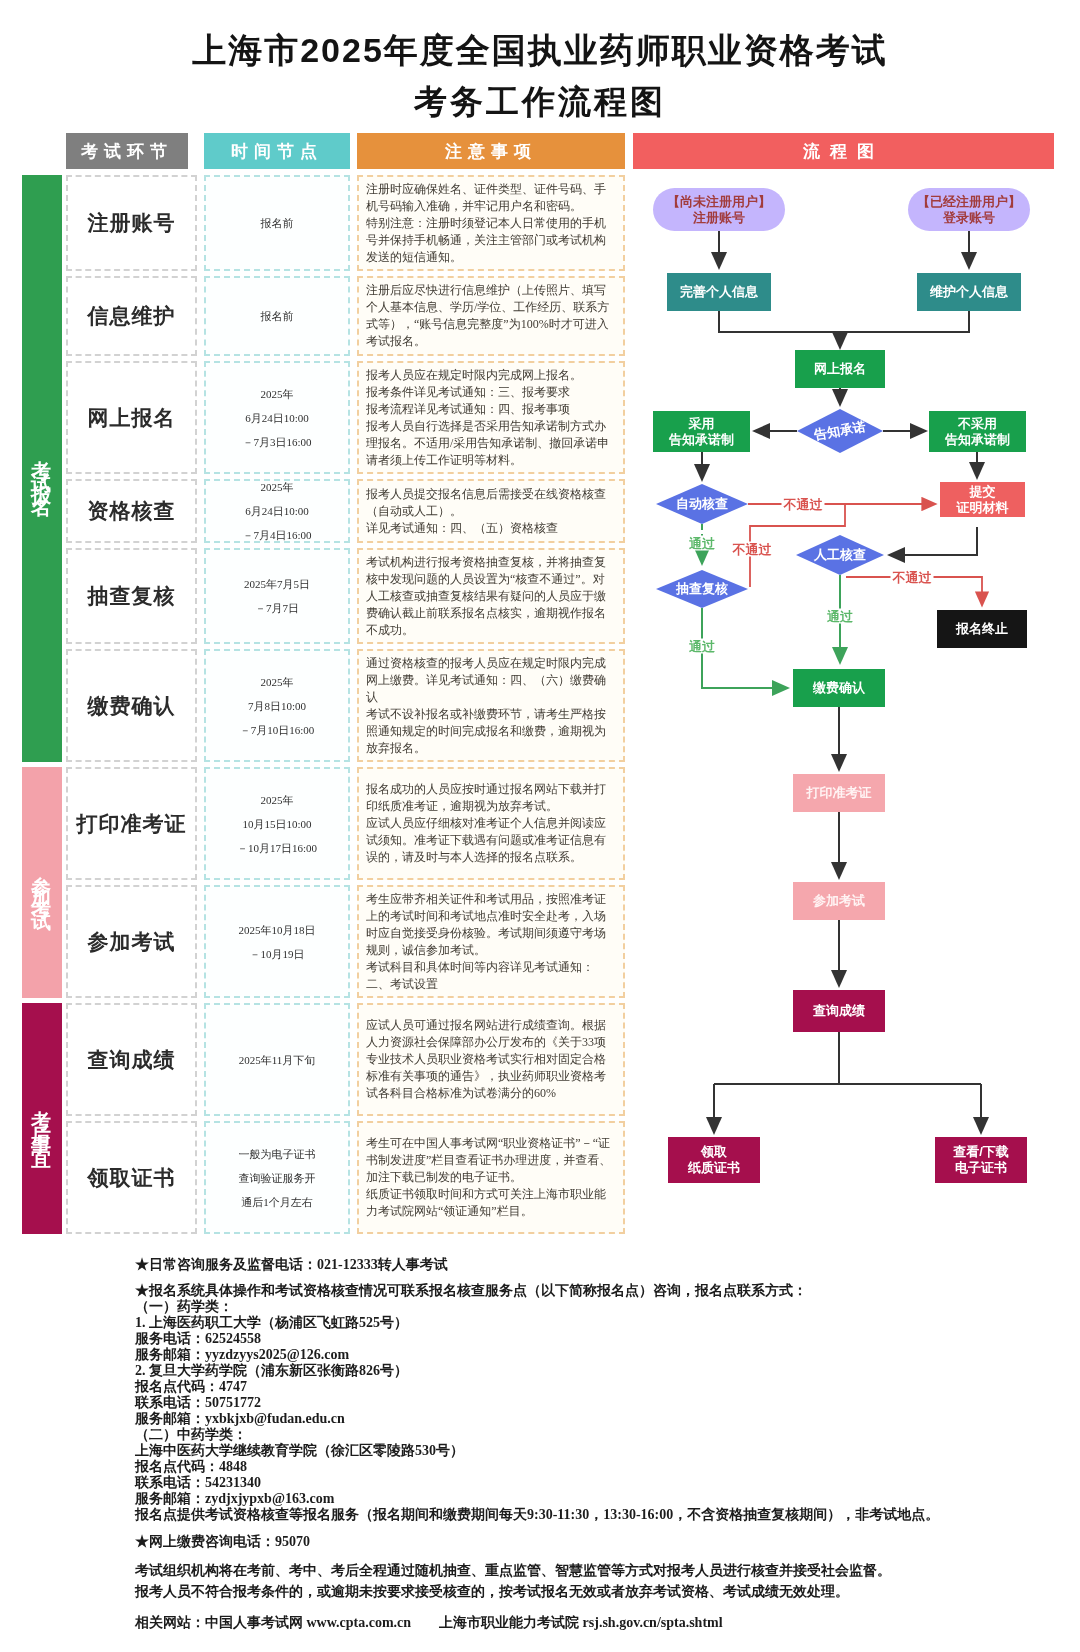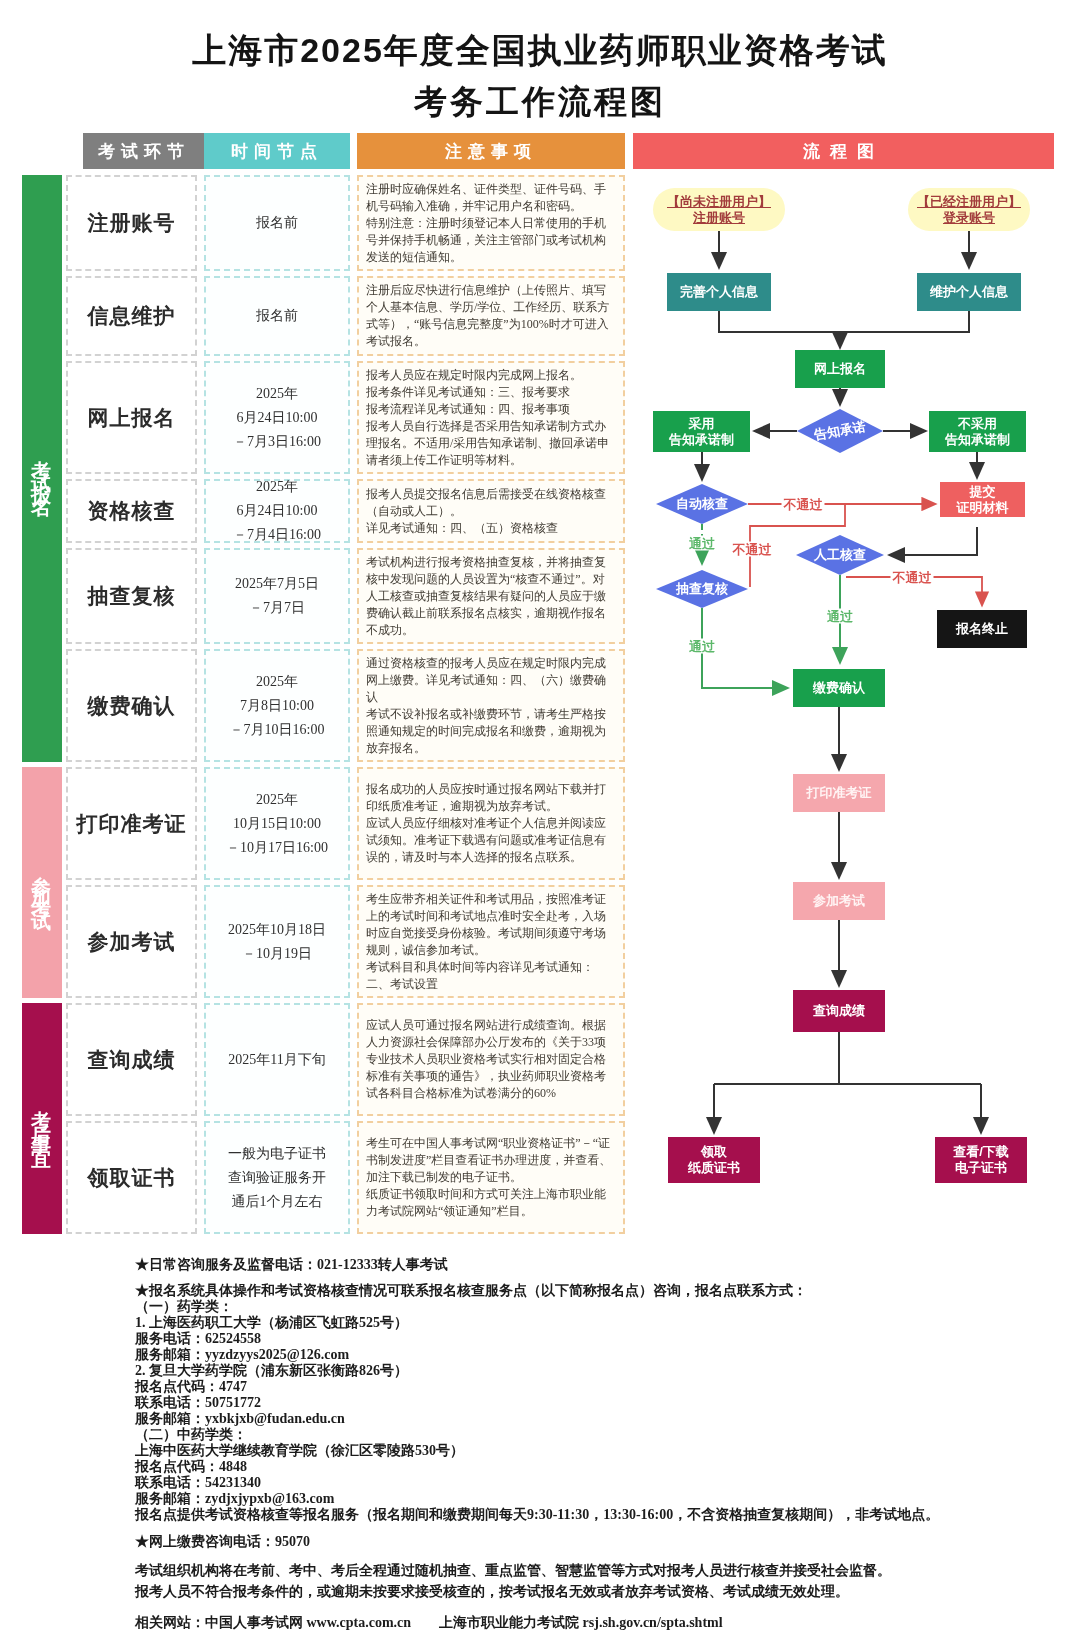--- a/index.html
+++ b/index.html
@@ -6,48 +6,48 @@
   #page{position:relative;width:1080px;height:1652px;background:#ffffff;overflow:hidden;
         font-family:"Liberation Sans",sans-serif;}
   
   .title{position:absolute;left:0;top:24px;width:1080px;text-align:center;
          font-weight:bold;color:#141414;font-family:"Liberation Sans",sans-serif;}
   .title .l1{font-size:34px;letter-spacing:2px;line-height:52px;}
   .title .l2{font-size:33px;letter-spacing:3px;line-height:52px;}
   
   .hcell{position:absolute;top:133px;height:36px;display:flex;align-items:center;justify-content:center;
          color:#ffffff;font-size:17px;font-weight:bold;letter-spacing:6px;}
-  .h-stage{left:66px;width:122px;background:#7f7f7f;margin-left:17px;}
+  .h-stage{left:66px;width:122px;background:#7f7f7f;}
   .h-time{left:204px;width:146px;background:#5fcbca;}
   .h-notes{left:357px;width:268px;background:#e6913c;}
   .h-flow{left:633px;width:421px;background:#f25f5f;letter-spacing:10px;}
   
   .group{position:absolute;left:22px;width:40px;display:flex;align-items:center;justify-content:center;}
   .group span{writing-mode:vertical-rl;text-orientation:upright;color:#fff;font-size:20px;
               font-weight:bold;letter-spacing:12px;}
   .g-reg{top:175px;height:587px;background:#2f9e50;}
   .g-exam{top:767px;height:231px;background:#f3a2aa;}
   .g-after{top:1003px;height:231px;background:#a50f4d;}
   
   .row{position:absolute;left:0;width:1080px;}
   .cell{position:absolute;top:0;height:100%;box-sizing:border-box;display:flex;align-items:center;}
   .c-stage{left:66px;width:131px;border:2px dashed #d2d2d2;background:#fff;justify-content:center;
            font-family:"Liberation Serif",serif;font-size:21px;font-weight:bold;color:#2b2b2b;letter-spacing:1px;}
   .c-time{left:204px;width:146px;border:2px dashed #b5e3e3;background:#fdffff;justify-content:center;
-          font-family:"Liberation Serif",serif;font-size:14px;color:#303030;text-align:center;
+          font-family:"Liberation Serif",serif;font-size:11px;color:#303030;text-align:center;
           line-height:24px;white-space:pre-line;}
   .c-notes{left:357px;width:268px;border:2px dashed #f2cf9f;background:#fffdf7;
            font-family:"Liberation Serif",serif;font-size:12px;color:#403b33;line-height:17px;
            padding:4px 7px;white-space:pre-line;text-align:left;overflow:hidden;}
   
   #flowpanel{position:absolute;left:633px;top:160px;width:421px;height:1060px;}
   #flowpanel svg{position:absolute;left:0;top:0;}
   .node{position:absolute;box-sizing:border-box;display:flex;align-items:center;justify-content:center;
         text-align:center;color:#ffffff;font-size:13px;font-weight:bold;line-height:16px;white-space:pre-line;}
-  .pill{background:#fef9c3;border-radius:22px;color:#a23c3c;text-decoration:underline;}
+  .pill{background:#c4b5fd;border-radius:22px;color:#a23c3c;}
   .tealbox{background:#2e8c8a;}
   .greenbox{background:#18a04c;}
   .redbox{background:#ee6060;}
   .blackbox{background:#151515;}
   .pinkbox{background:#f5a7ad;color:#fff4f4;}
   .magbox{background:#a50f4d;}
   .diamond{background:#5a72e4;clip-path:polygon(50% 0,100% 50%,50% 100%,0 50%);}
   .tilt{display:inline-block;transform:rotate(-10deg);}
   .flabel{position:absolute;transform:translate(-50%,-50%);font-size:13px;font-weight:bold;
           background:#ffffff;padding:0 2px;line-height:15px;}

